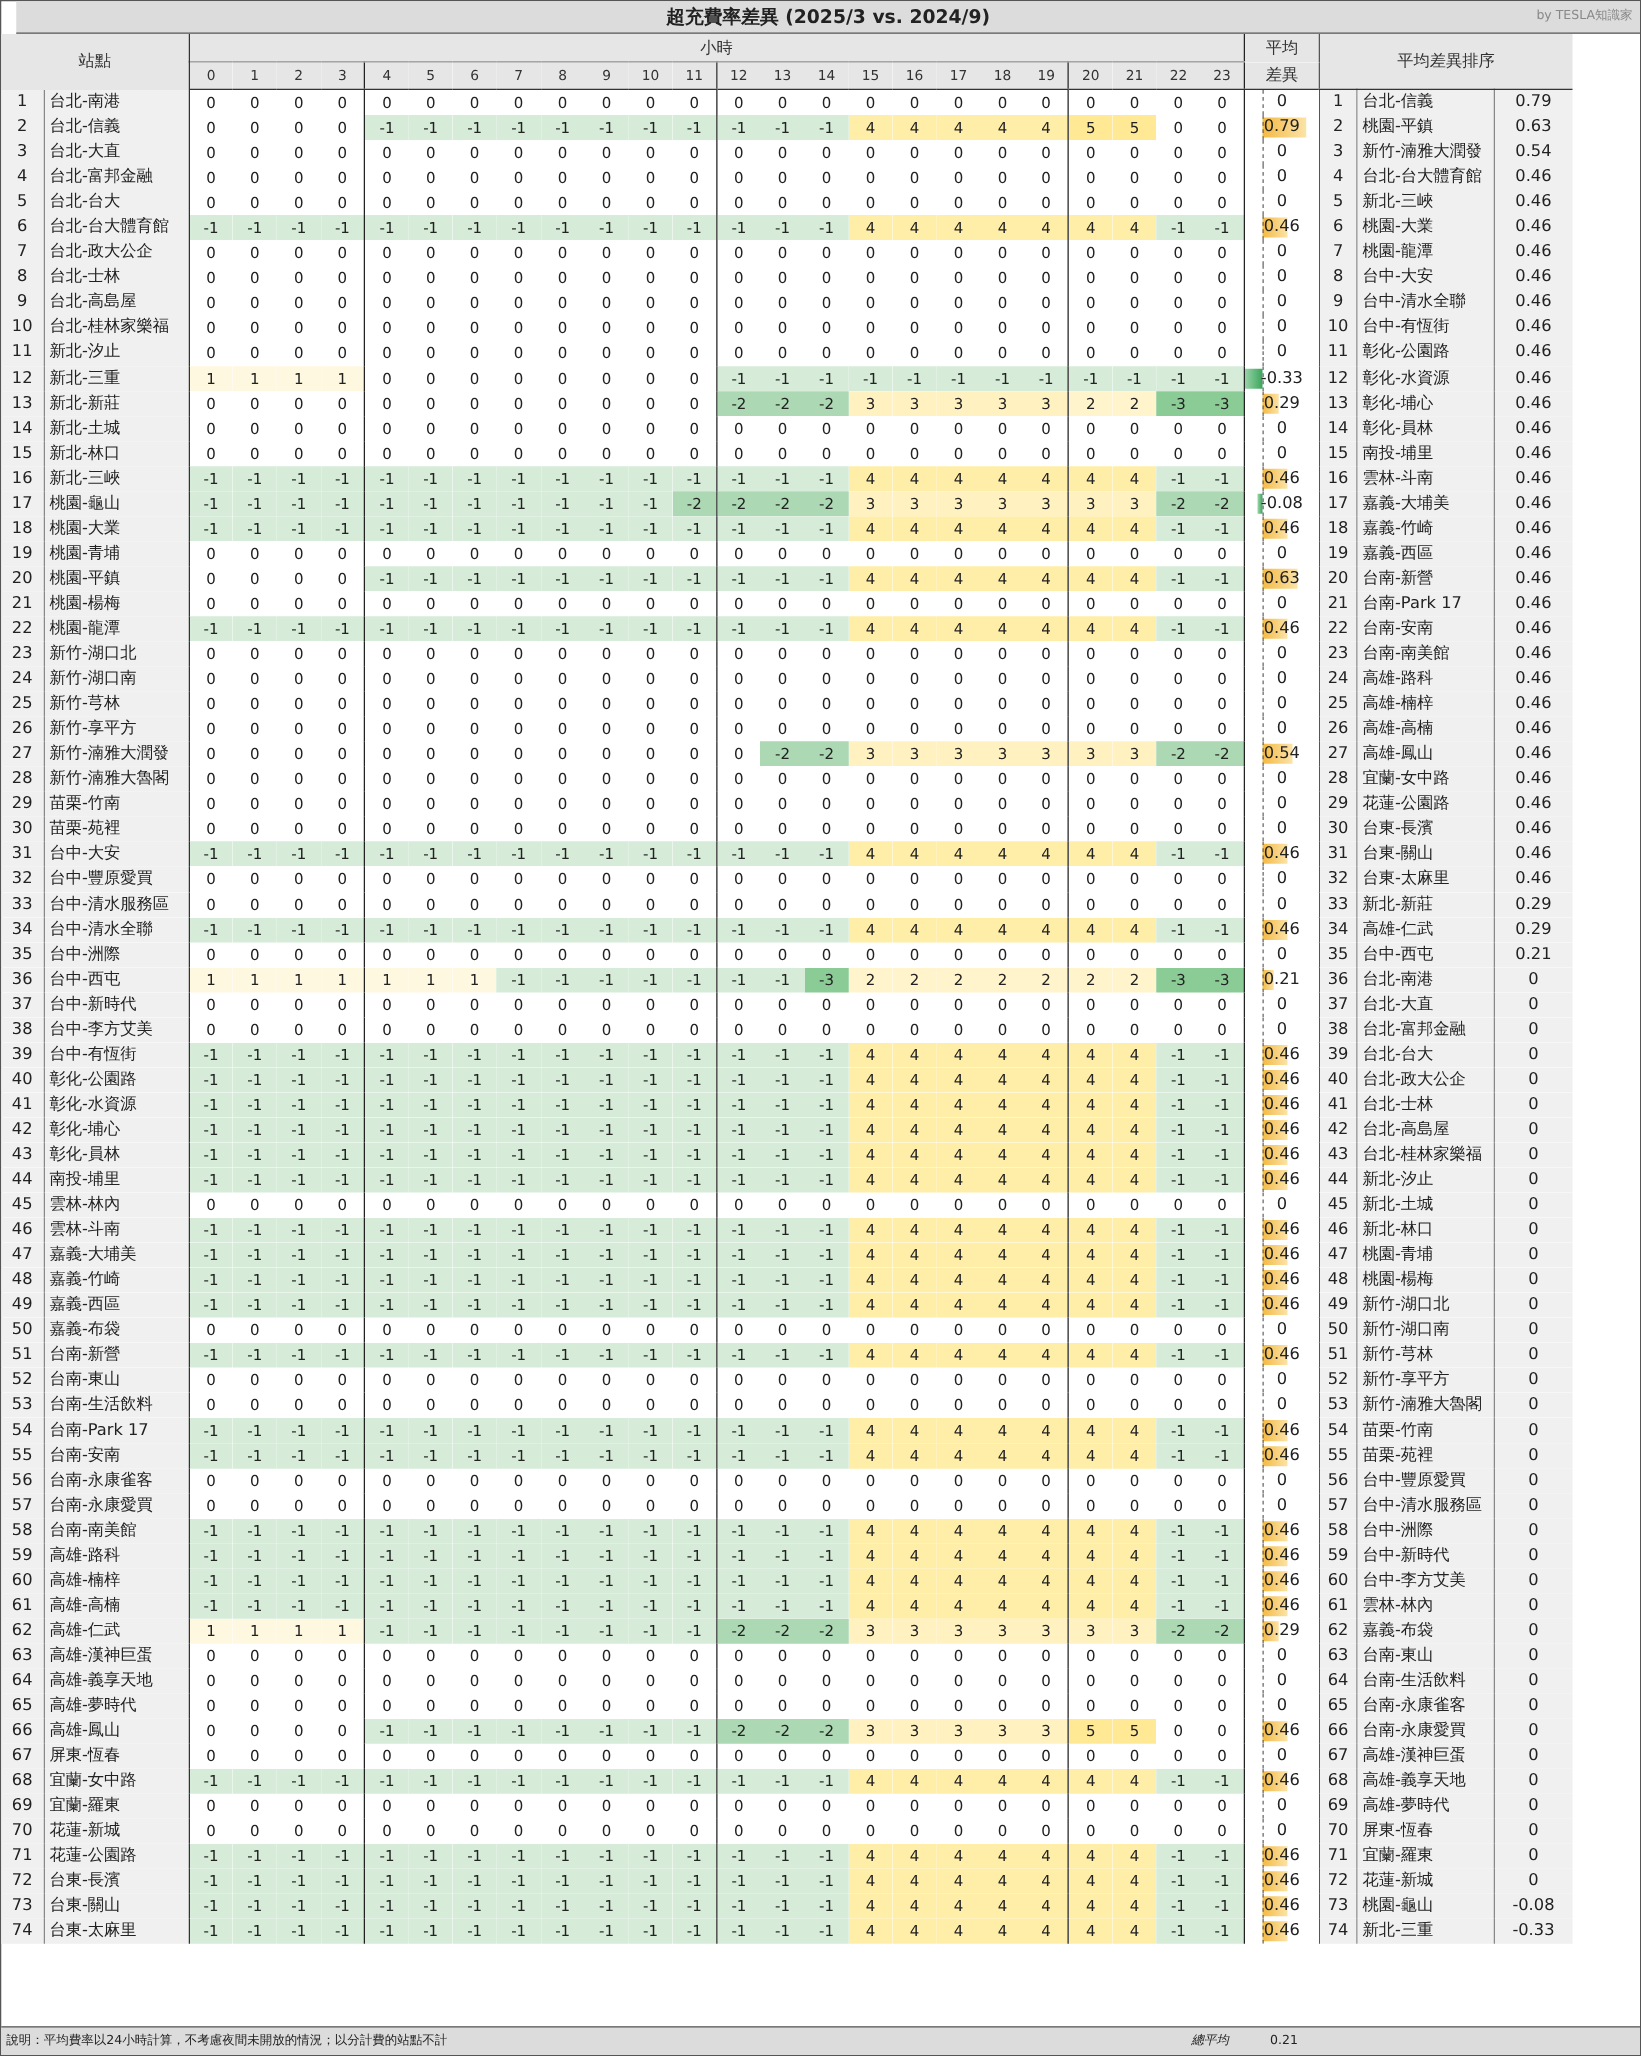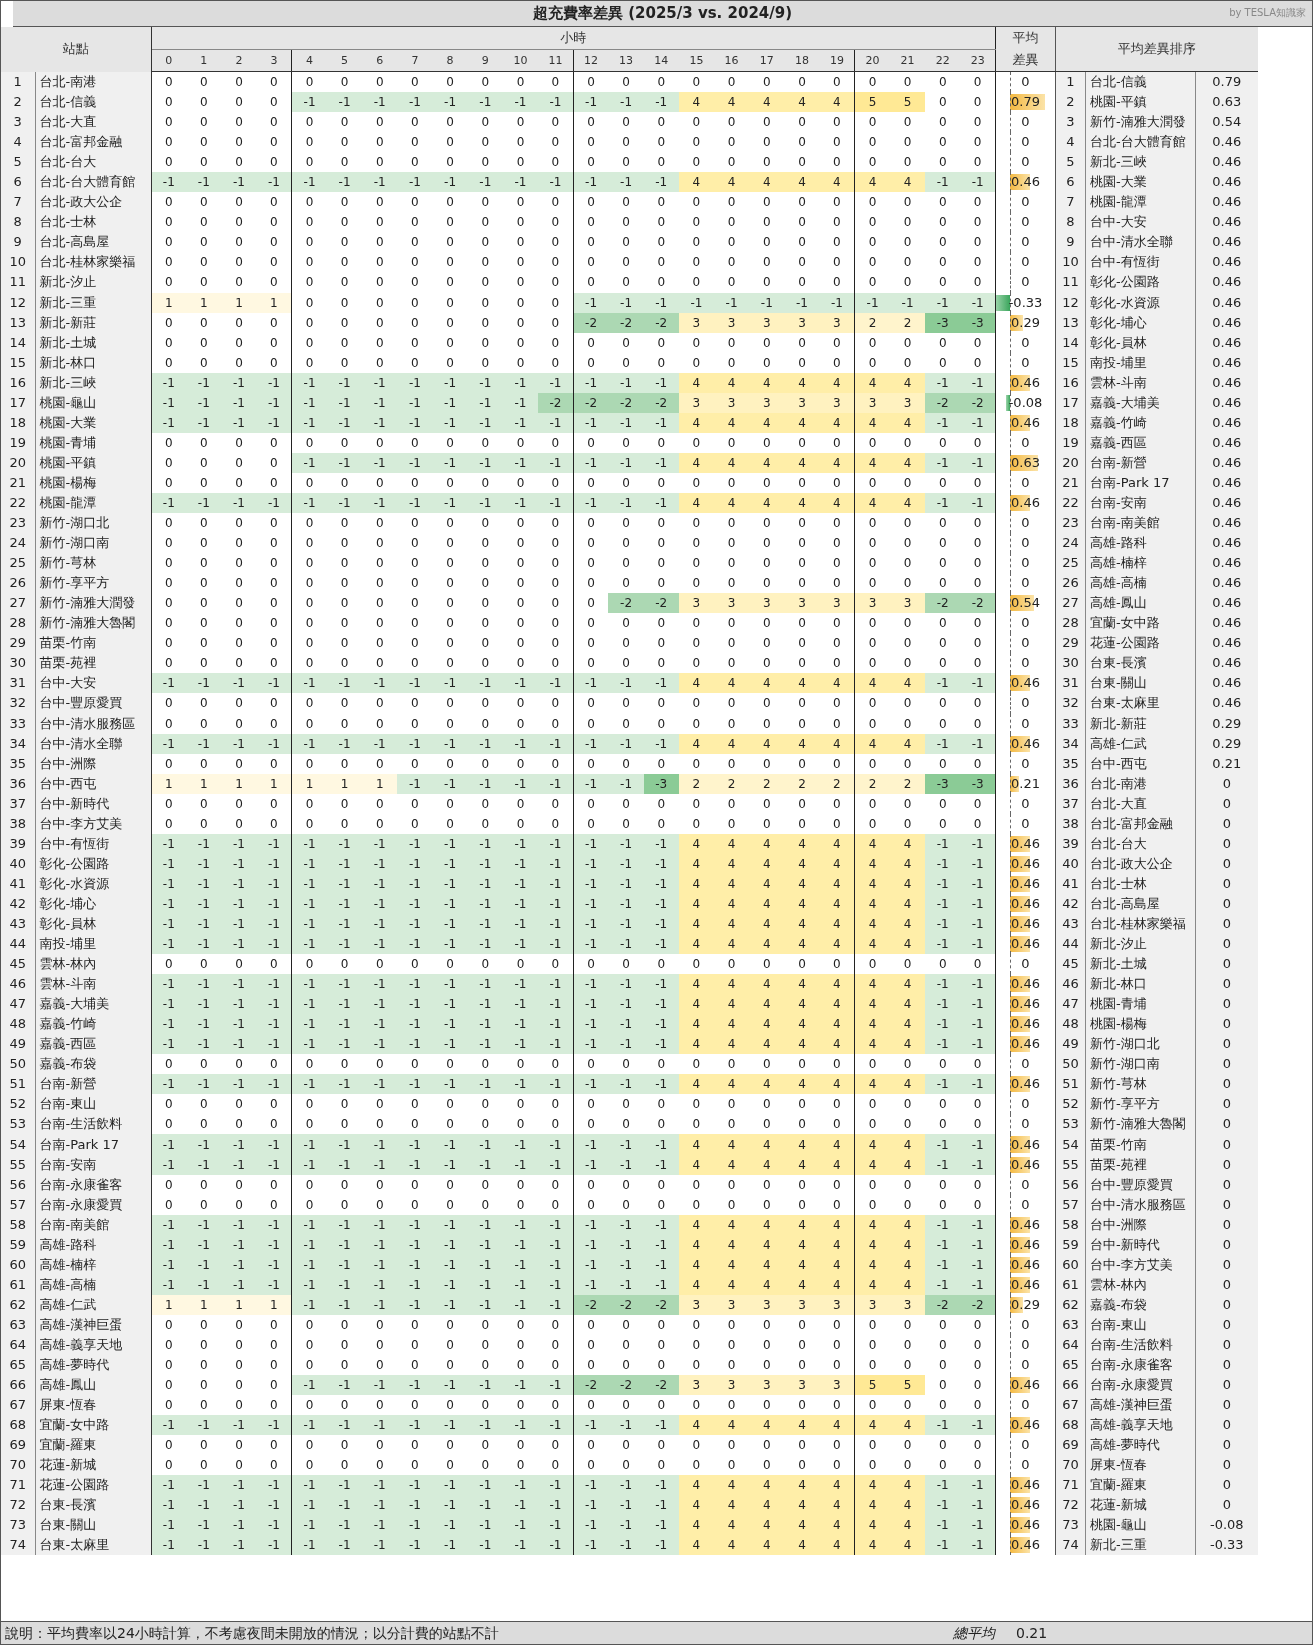--- a/index.html
+++ b/index.html
@@ -17,21 +17,21 @@
   .name{background:#f0f0f0;text-align:left;padding-left:4px;border-left:1px solid #888;border-right:1px solid #333;font-size:13px;}
   .hour{font-size:11px;color:#333;}
   .sep{border-left:1px solid #222;}
   .avgc{border-left:1px solid #222;border-right:1px solid #555;background:#fff;position:relative;font-size:13px;}
   .avgc .bar{position:absolute;top:2px;bottom:2px;}
   .avgc .axis{position:absolute;left:14px;top:0;bottom:0;border-left:1px dashed #666;}
   .avgc span{position:relative;}
   .ridx{background:#f0f0f0;font-size:13px;}
   .rname{background:#f0f0f0;text-align:left;padding-left:4px;border-left:1px solid #888;border-right:1px solid #888;font-size:13px;}
   .rval{background:#f0f0f0;font-size:13px;}
-  .footer{position:absolute;left:0;right:0;bottom:0;height:22px;background:#dcdcdc;border-top:1px solid #555;font-size:14px;line-height:22px;}
+  .footer{position:absolute;left:0;right:0;bottom:0;height:22px;background:#dcdcdc;border-top:1px solid #555;font-size:10px;line-height:22px;}
   .footer .note{position:absolute;left:4px;}
   .footer .tl{position:absolute;left:952px;font-style:italic;}
   .footer .tv{position:absolute;left:1015px;}
   .v0{background:#fff;}
   .vp1{background:#fff8e1;}
   .vp2{background:#fff4cc;}
   .vp3{background:#fff2c0;}
   .vp4{background:#ffeea8;}
   .vp5{background:#ffe995;}
   .vm1{background:#d6ecd9;}

